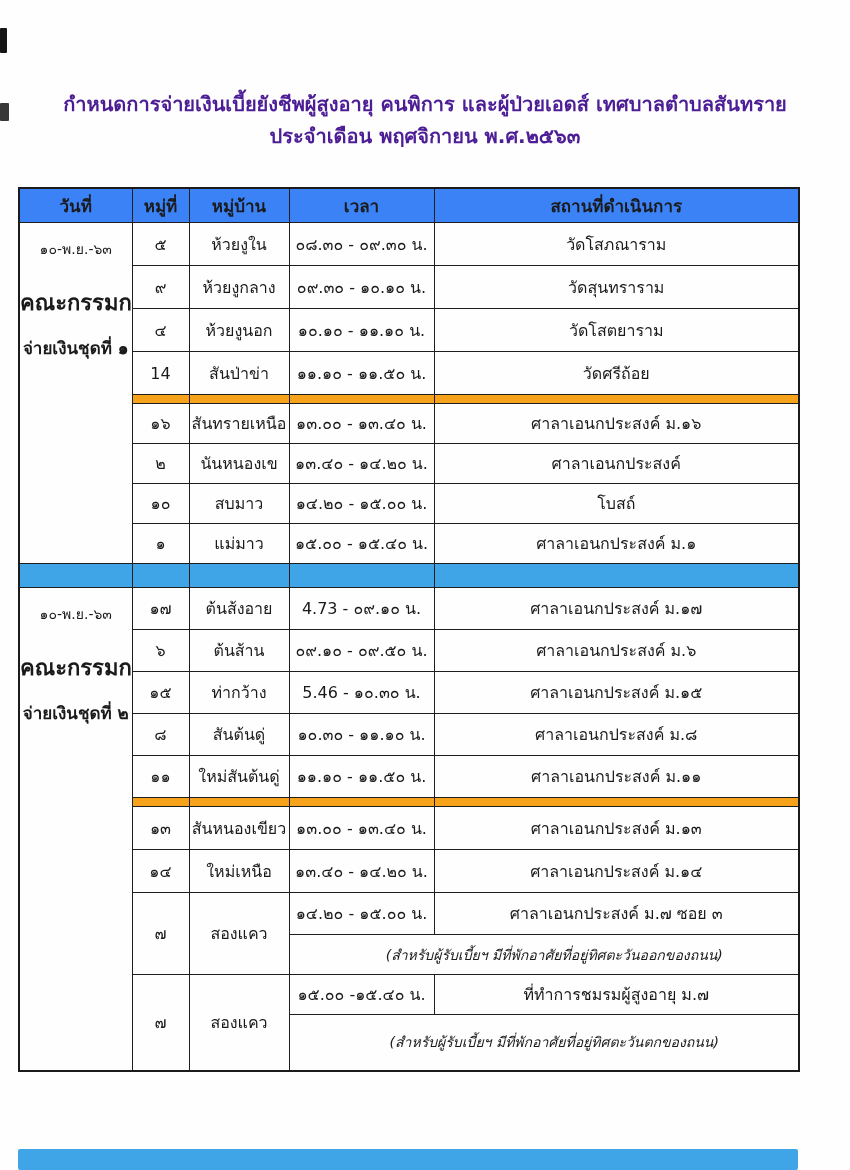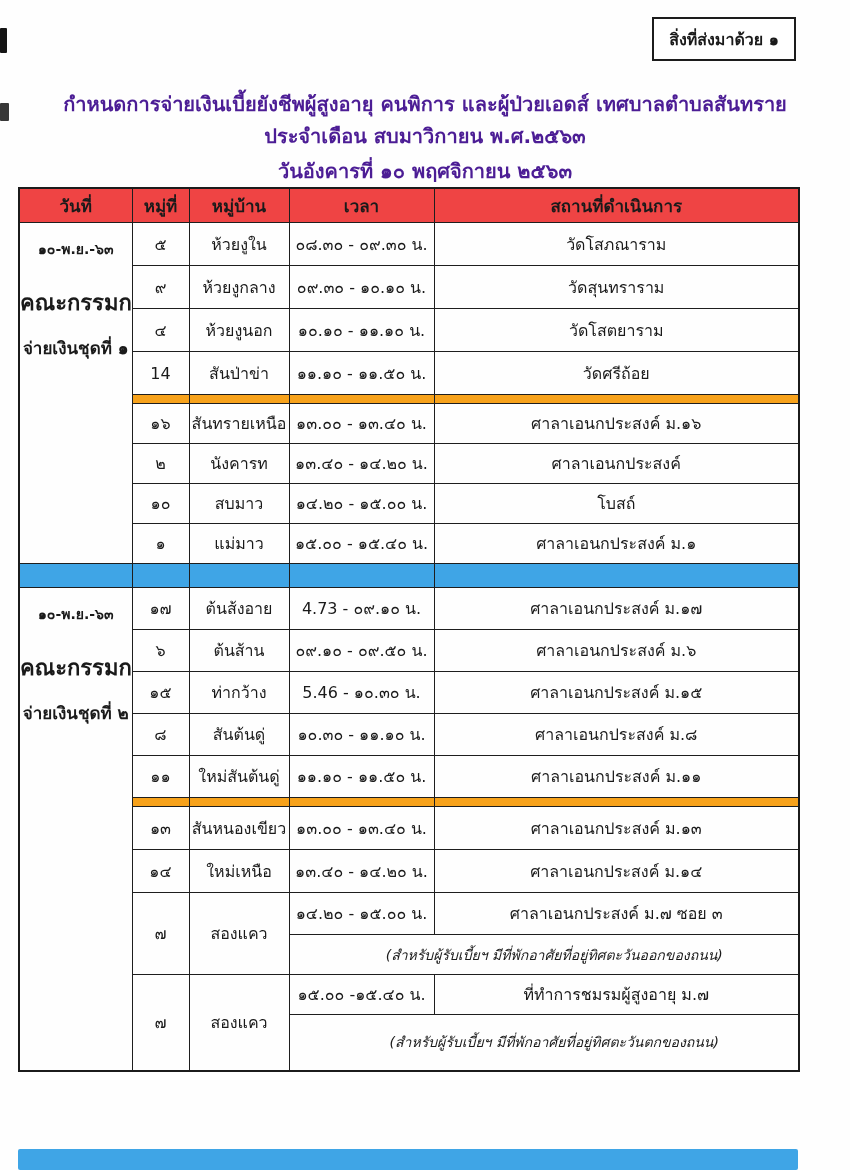--- a/index.html
+++ b/index.html
@@ -29,51 +29,47 @@
     border-collapse:collapse;table-layout:fixed;
     border:2.5px solid #1b1b1b;
   }
   .sched td,.sched th{
     border:1.6px solid #1e1e1e;
     text-align:center;vertical-align:middle;
     font-size:16px;font-weight:normal;
     padding:0;overflow:hidden;white-space:nowrap;
   }
   .sched th{
-    background:#ef4444;height:33px;font-weight:bold;font-size:17px;
+    background:#3b82f6;height:33px;font-weight:bold;font-size:17px;
   }
   tr.r43{height:43px;} tr.r42{height:42px;} tr.r40{height:40px;} tr.r38{height:56px;}
   tr.rband{height:9px;}  tr.rblue{height:24px;}
   td.orange{background:#F7A21B;line-height:0;}
   td.blue{background:#3FA5E6;line-height:0;}
   td.datecell{vertical-align:top;font-weight:bold;}
-  .date-l1{margin-top:15px;font-size:14px;font-weight:bold;}
+  .date-l1{margin-top:15px;font-size:14px;font-weight:normal;}
   .date-l2{margin-top:25px;font-size:22px;font-weight:bold;}
   .date-l3{margin-top:14px;font-size:17px;font-weight:bold;}
   td.note{font-style:italic;font-size:14px;font-weight:500;padding-left:21px;}
   .bottom-band{
     position:absolute;left:18px;top:1149px;width:780px;height:21px;
     background:#3FA5E6;border-radius:2px;
   }
 </style>
 </head>
 <body>
 
 <div class="page">
 
   <div class="scan-mark mark1"></div>
   <div class="scan-mark mark2"></div>
 
-  <div class="attach-box">
-    <span>สิ่งที่ส่งมาด้วย ๑</span>
-  </div>
 
   <div class="title t1">กำหนดการจ่ายเงินเบี้ยยังชีพผู้สูงอายุ คนพิการ และผู้ป่วยเอดส์ เทศบาลตำบลสันทราย</div>
-  <div class="title t2">ประจำเดือน สบมาวิกายน พ.ศ.๒๕๖๓</div>
-  <div class="title t3">วันอังคารที่ ๑๐ พฤศจิกายน ๒๕๖๓</div>
+  <div class="title t2">ประจำเดือน พฤศจิกายน พ.ศ.๒๕๖๓</div>
 
   <table class="sched">
     <colgroup>
       <col style="width:113px">
         <col style="width:57px">
         <col style="width:100px">
         <col style="width:145px">
         <col style="width:365px">
     </colgroup>
 
@@ -122,21 +118,21 @@
       <td class="orange"></td>
     </tr>
     <tr class="r40">
       <td>๑๖</td>
       <td>สันทรายเหนือ</td>
       <td>๑๓.๐๐ - ๑๓.๔๐ น.</td>
       <td>ศาลาเอนกประสงค์ ม.๑๖</td>
     </tr>
     <tr class="r40">
       <td>๒</td>
-      <td>นังคารท</td>
+      <td>นันหนองเข</td>
       <td>๑๓.๔๐ - ๑๔.๒๐ น.</td>
       <td>ศาลาเอนกประสงค์</td>
     </tr>
     <tr class="r40">
       <td>๑๐</td>
       <td>สบมาว</td>
       <td>๑๔.๒๐ - ๑๕.๐๐ น.</td>
       <td>โบสถ์</td>
     </tr>
     <tr class="r40">

